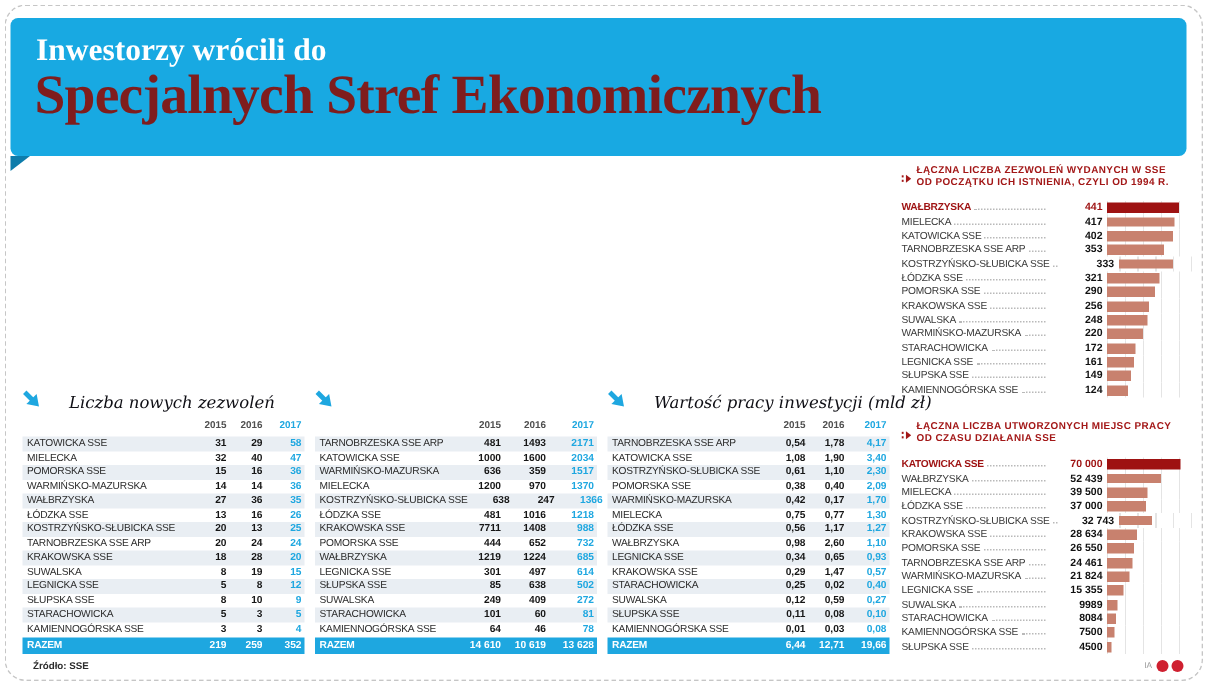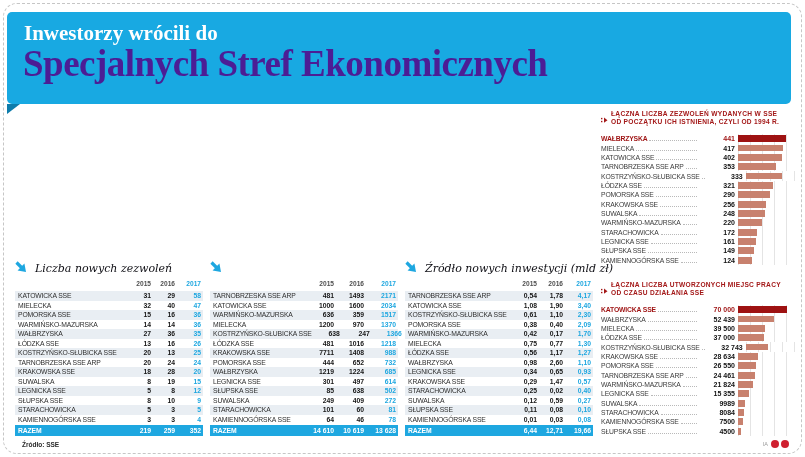--- a/index.html
+++ b/index.html
@@ -7,28 +7,28 @@
          font-family:"Liberation Sans",sans-serif;}
   .card{position:absolute;left:3px;top:3px;width:797px;height:449px;
         border:1px dashed #c6c6c6;border-radius:14px;background:#fff;}
   
   .banner{position:absolute;left:7px;top:12px;width:784px;height:92px;
           background:#18a9e2;border-radius:5px;z-index:2;}
   .banner-fold{position:absolute;left:7px;top:104px;width:0;height:0;
           border-top:10px solid #0d7cab;border-right:13px solid transparent;z-index:1;}
   .t1{font-family:"Liberation Serif",serif;font-weight:bold;color:#fff;
       font-size:21px;line-height:1.05;margin:10px 0 0 17px;}
-  .t2{font-family:"Liberation Serif",serif;font-weight:bold;color:#4c1d95;
+  .t2{font-family:"Liberation Serif",serif;font-weight:bold;color:#7f1d1d;
       font-size:37px;line-height:1.02;margin:1px 0 0 16px;letter-spacing:-0.5px;}
   
   .table{position:absolute;top:260px;width:188px;}
   .table[data-cd="2"]{left:15px;--cw:22px;--cw2:24px;}
   .table[data-cd="3"]{left:210px;--cw:28px;--cw2:30px;}
   .table[data-cd="4"]{left:405px;--cw:24px;--cw2:26px;}
-  .sec-head{display:flex;align-items:center;gap:8px;height:16px;margin-bottom:2px;}
+  .sec-head{display:flex;align-items:center;gap:19px;height:16px;margin-bottom:2px;}
   .sec-title{font-family:"DejaVu Serif",serif;font-style:italic;font-size:11px;
              color:#0e0e14;white-space:nowrap;}
   .grid-row{display:grid;grid-template-columns:1fr var(--cw,24px) var(--cw,24px) var(--cw2,26px);
             column-gap:2px;align-items:center;}
   .years{height:10px;margin-bottom:3px;font-size:6.6px;font-weight:bold;color:#4f4f4f;}
   .years .yr{text-align:right;padding-right:2px;}
   .years .blue{color:#1ea7e0;}
   .trow{height:9.5px;font-size:6.8px;}
   .trow:nth-child(odd){background:#e9eef3;}
   .tlabel{padding-left:3px;color:#2d2d2d;white-space:nowrap;letter-spacing:-0.15px;}
@@ -289,21 +289,21 @@
         <span class="tval">13 628</span>
       </div>
   </div>
 
   <div class="table" data-cd="4">
     <div class="sec-head">
       <span><svg viewBox="0 0 12 12" width="12" height="12">
             <path d="M1.5 1.5 L7 7" stroke="#1ea7e0" stroke-width="3.2" fill="none"></path>
             <polygon points="11,11 2.6,9.4 9.4,2.6" fill="#1ea7e0"></polygon>
           </svg></span>
-      <span class="sec-title">Źródło nowych inwestycji (mld zł)</span>
+      <span class="sec-title">Wartość pracy inwestycji (mld zł)</span>
     </div>
     <div class="years grid-row">
         <span></span>
         <span class="yr">2015</span>
         <span class="yr">2016</span>
         <span class="yr blue">2017</span>
       </div>
     <div>
         <div class="trow grid-row">
           <span class="tlabel">TARNOBRZESKA SSE ARP</span>

